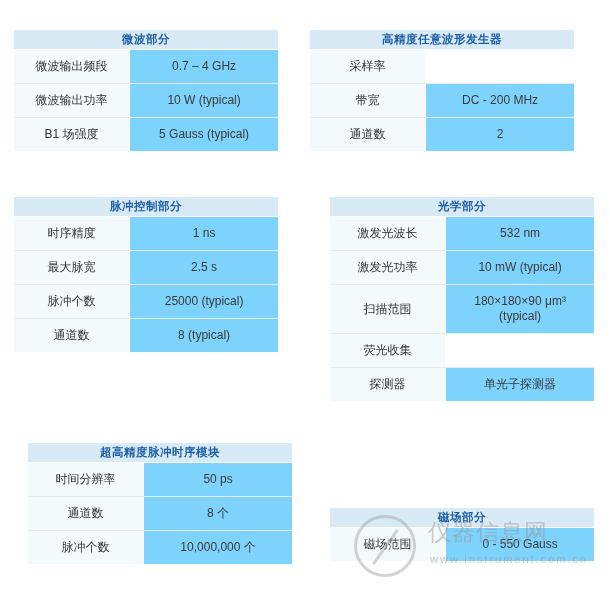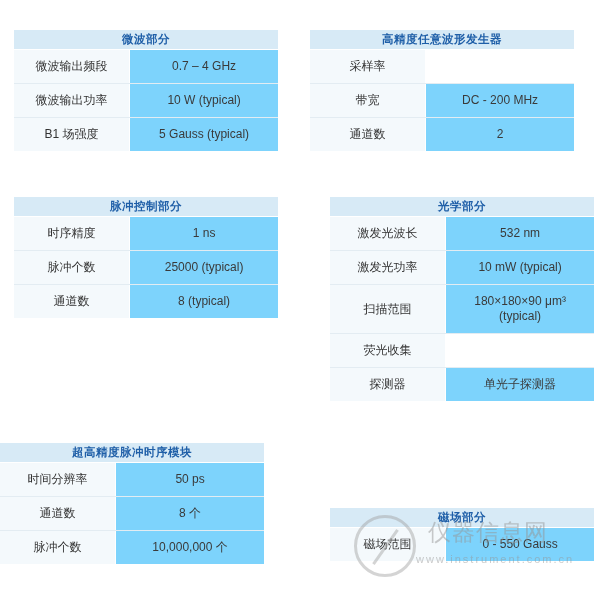--- a/index.html
+++ b/index.html
@@ -60,21 +60,21 @@
   .spec-cell.value {
     width: 56%;
     background: #7dd3fc;
     color: #3a3a3a;
   }
   
   #t-microwave   { left: 14px;  top: 30px;  width: 264px; }
   #t-awg         { left: 310px; top: 30px;  width: 264px; }
   #t-pulse       { left: 14px;  top: 197px; width: 264px; }
   #t-optics      { left: 330px; top: 197px; width: 264px; }
-  #t-timing      { left: 0;  top: 443px; width: 264px; }
+  #t-timing      { left: 28px;  top: 443px; width: 264px; }
   #t-magnetic    { left: 330px; top: 508px; width: 264px; }
 
   
   .watermark {
     position: absolute;
     right: 6px;
     bottom: 4px;
     width: 260px;
     height: 80px;
     pointer-events: none;
@@ -106,21 +106,21 @@
     left: 84px;
     top: 8px;
     font-size: 23px;
     font-weight: normal;
     color: rgba(150,150,150,0.50);
     letter-spacing: 1px;
     white-space: nowrap;
   }
   .wm-sub {
     position: absolute;
-    left: 72px;
+    left: 86px;
     top: 44px;
     font-size: 11px;
     color: rgba(150,150,150,0.50);
     letter-spacing: 2px;
     white-space: nowrap;
     font-family: "Liberation Sans", sans-serif;
   }
 </style>
 </head>
 <body>
@@ -158,20 +158,24 @@
     </div>
   </div>
 
   <div class="spec-table" id="t-pulse">
     <div class="spec-title">脉冲控制部分</div>
     <div class="spec-row">
       <div class="spec-cell label">时序精度</div>
       <div class="spec-cell value">1 ns</div>
     </div>
     <div class="spec-row">
+      <div class="spec-cell label">最大脉宽</div>
+      <div class="spec-cell value">2.5 s</div>
+    </div>
+    <div class="spec-row">
       <div class="spec-cell label">脉冲个数</div>
       <div class="spec-cell value">25000 (typical)</div>
     </div>
     <div class="spec-row">
       <div class="spec-cell label">通道数</div>
       <div class="spec-cell value">8 (typical)</div>
     </div>
   </div>
 
   <div class="spec-table" id="t-optics">

